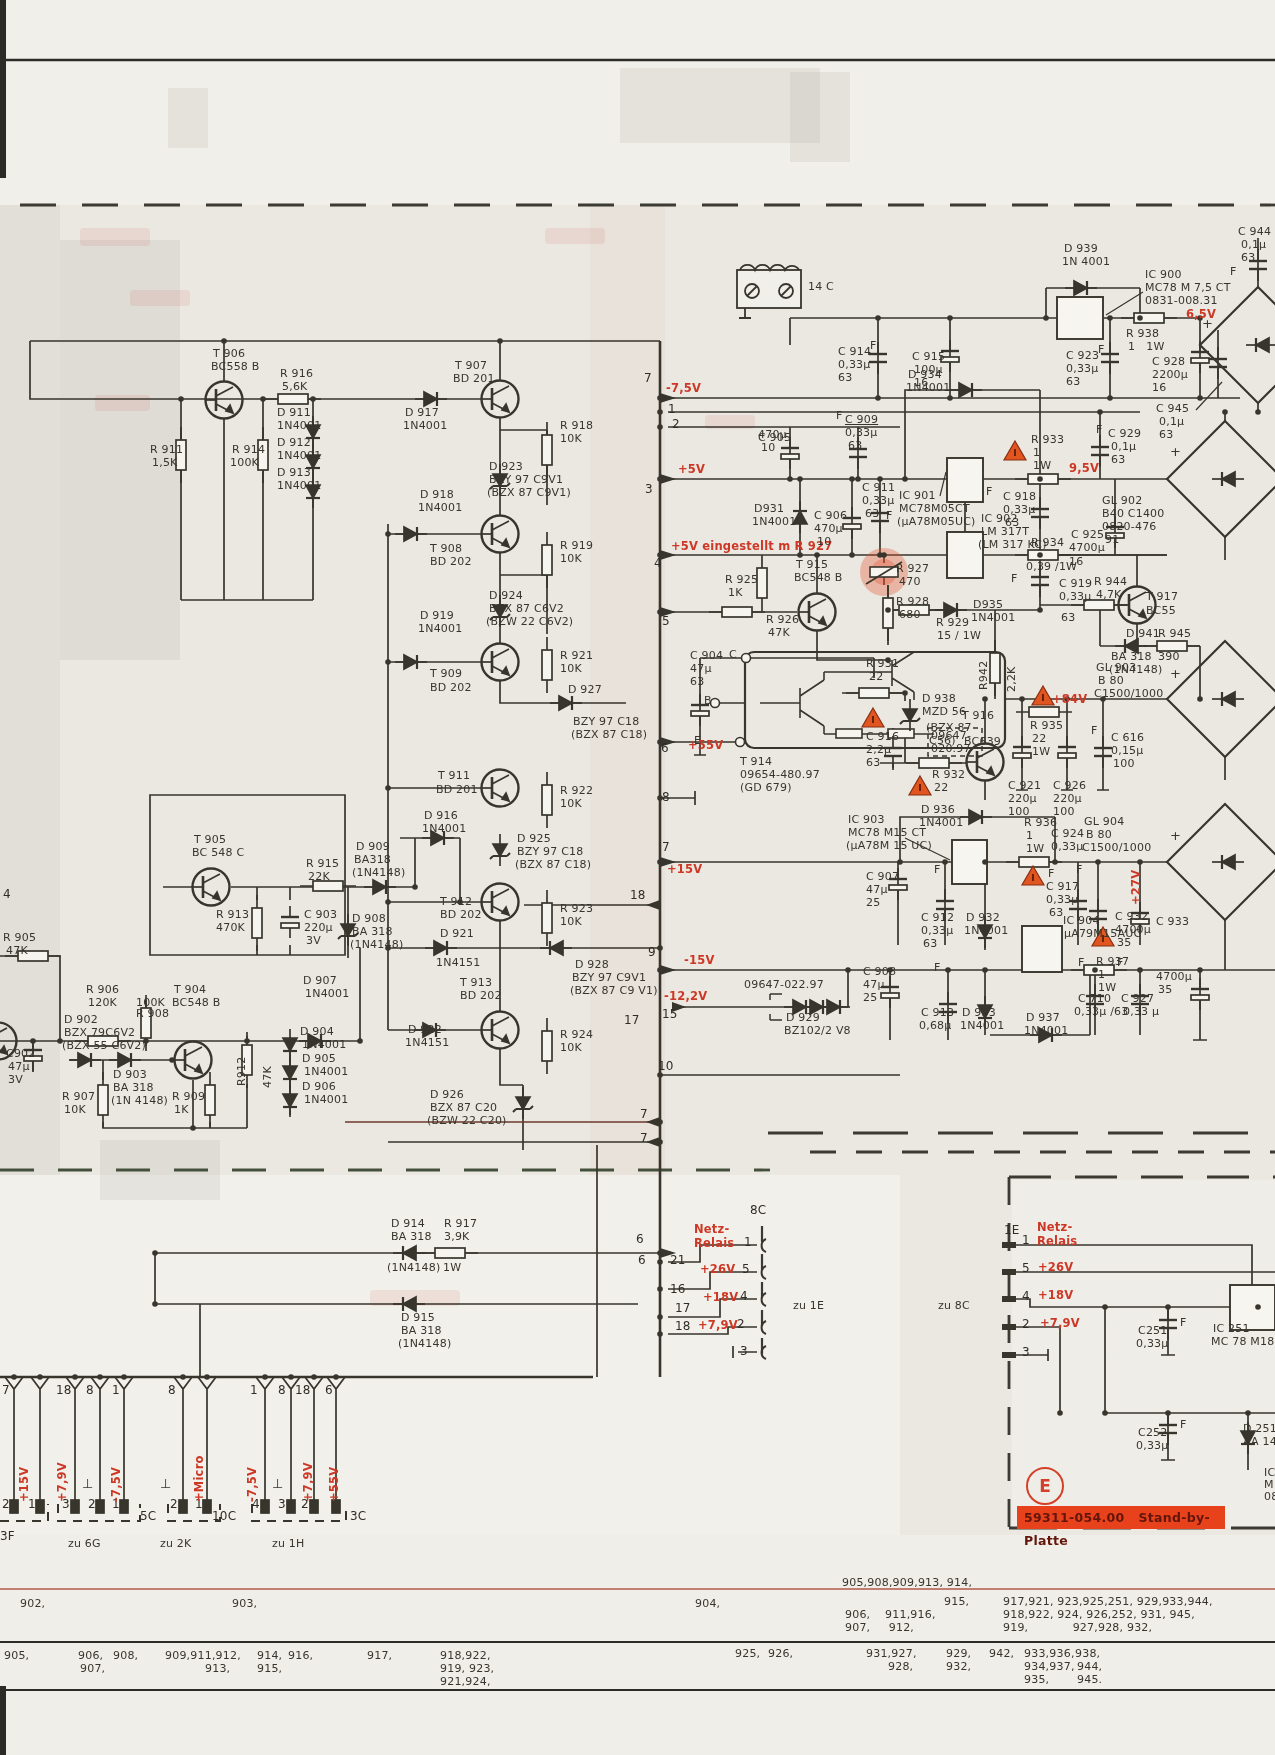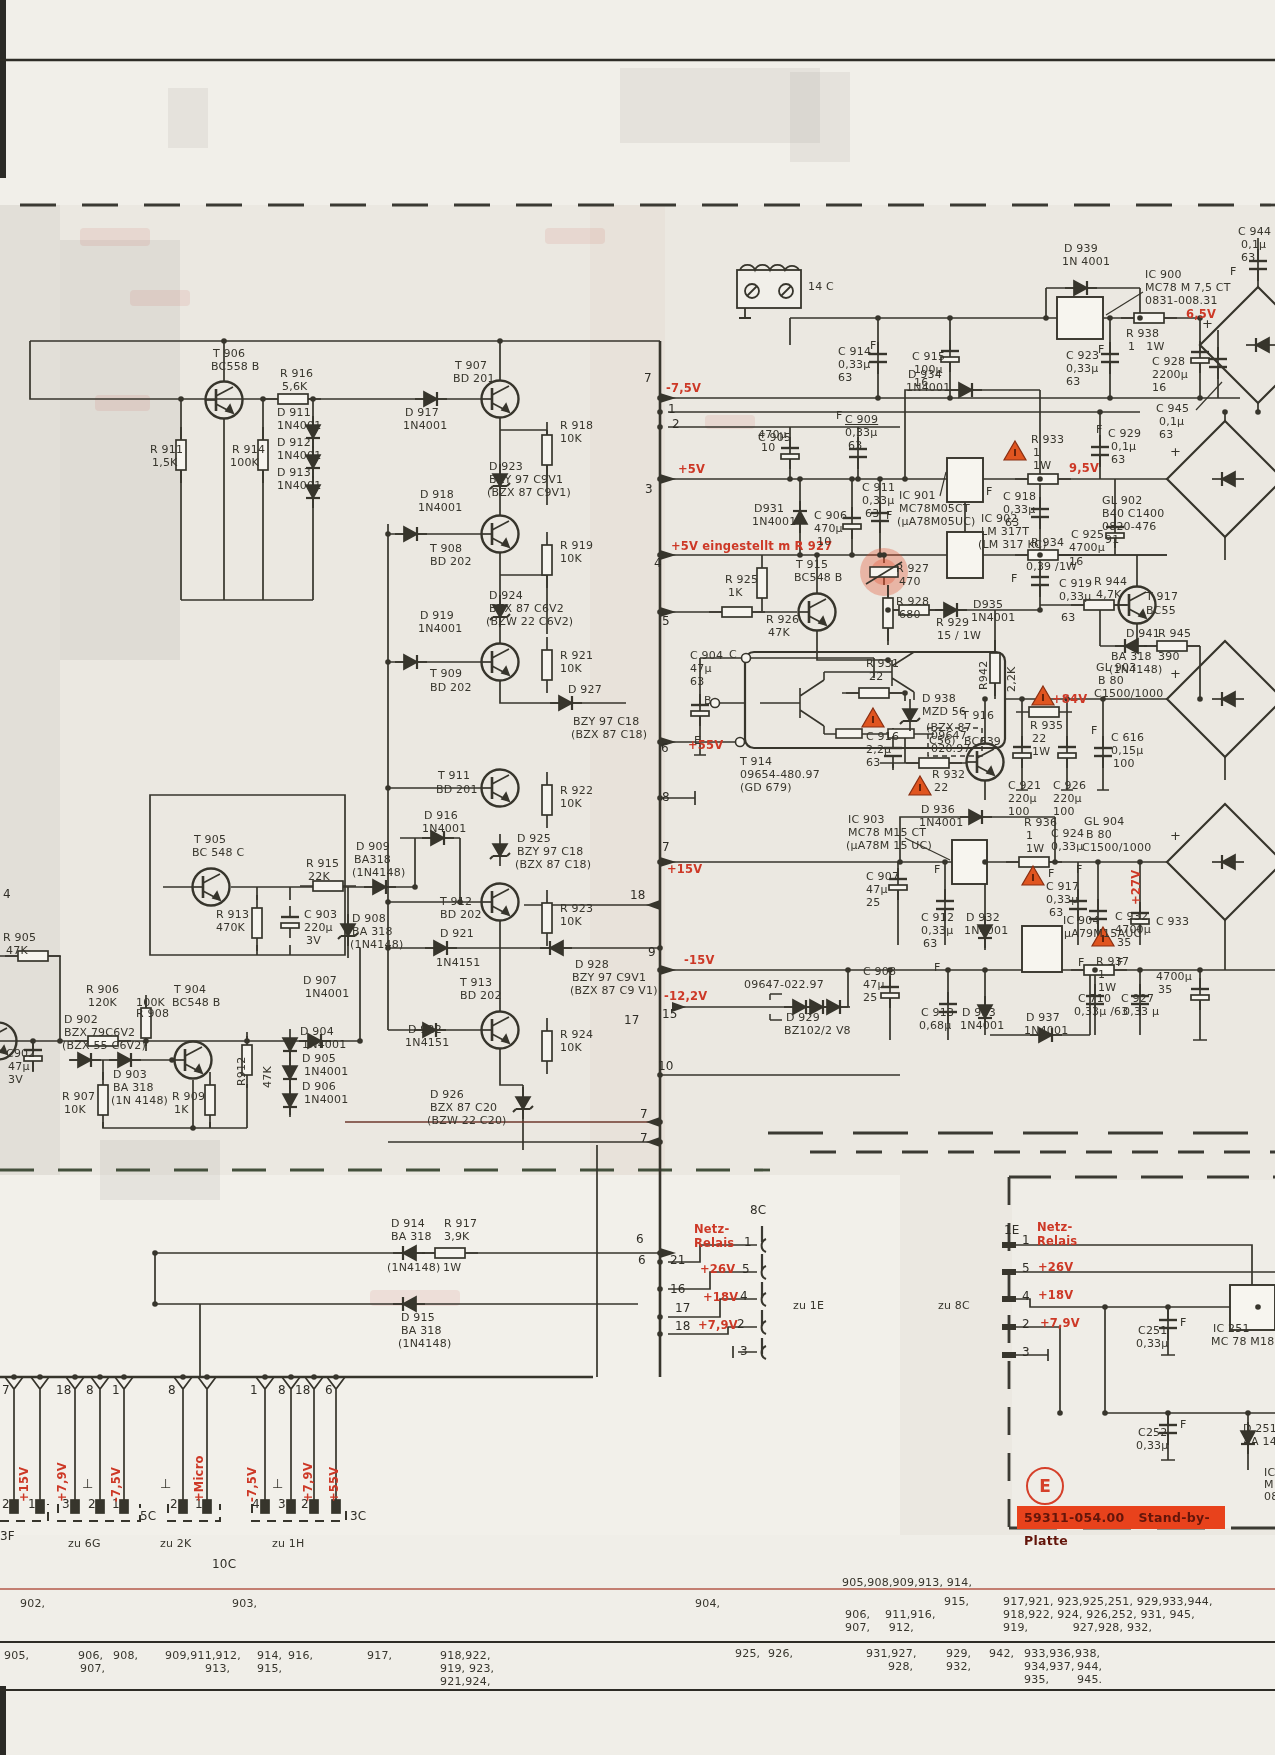--- a/index.html
+++ b/index.html
@@ -919,21 +919,21 @@
       <span class="lb s-p" style="left: 28px; top: 1498px;">1</span>
       <span class="lb s-p" style="left: 62px; top: 1498px;">3</span>
       <span class="lb s-p" style="left: 88px; top: 1498px;">2</span>
       <span class="lb s-p" style="left: 112px; top: 1498px;">1</span>
       <span class="lb s-p" style="left: 170px; top: 1498px;">2</span>
       <span class="lb s-p" style="left: 195px; top: 1498px;">1</span>
       <span class="lb s-p" style="left: 252px; top: 1498px;">4</span>
       <span class="lb s-p" style="left: 278px; top: 1498px;">3</span>
       <span class="lb s-p" style="left: 301px; top: 1498px;">2</span>
       <span class="lb s-p" style="left: 140px; top: 1510px;">5C</span>
-      <span class="lb s-p" style="left: 212px; top: 1558px;">10C</span>
+      <span class="lb s-p" style="left: 212px; top: 1510px;">10C</span>
       <span class="lb s-p" style="left: 350px; top: 1510px;">3C</span>
       <span class="lb s-p" style="left: 0px; top: 1530px;">3F</span>
       <span class="lb" style="left: 68px; top: 1538px;">zu 6G</span>
       <span class="lb" style="left: 160px; top: 1538px;">zu 2K</span>
       <span class="lb" style="left: 272px; top: 1538px;">zu 1H</span>
       <span class="lb s-rv" style="left: 18px; top: 1502px;">+15V</span>
       <span class="lb s-rv" style="left: 56px; top: 1502px;">+7,9V</span>
       <span class="lb s-rv" style="left: 110px; top: 1502px;">-7,5V</span>
       <span class="lb s-rv" style="left: 193px; top: 1502px;">+Micro</span>
       <span class="lb s-rv" style="left: 246px; top: 1502px;">-7,5V</span>

